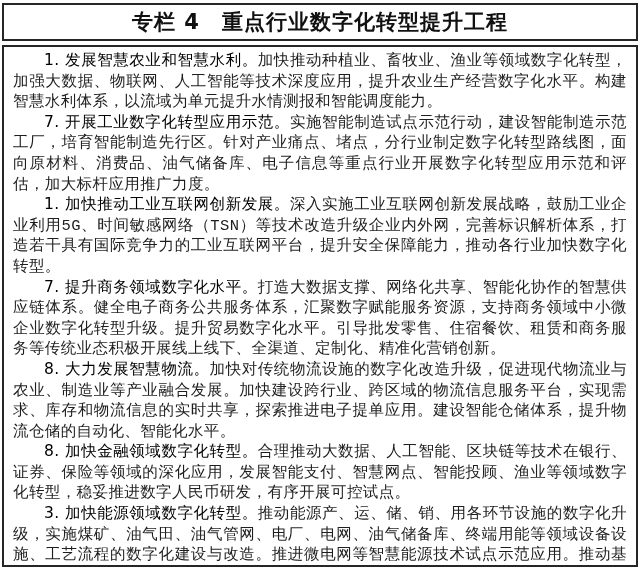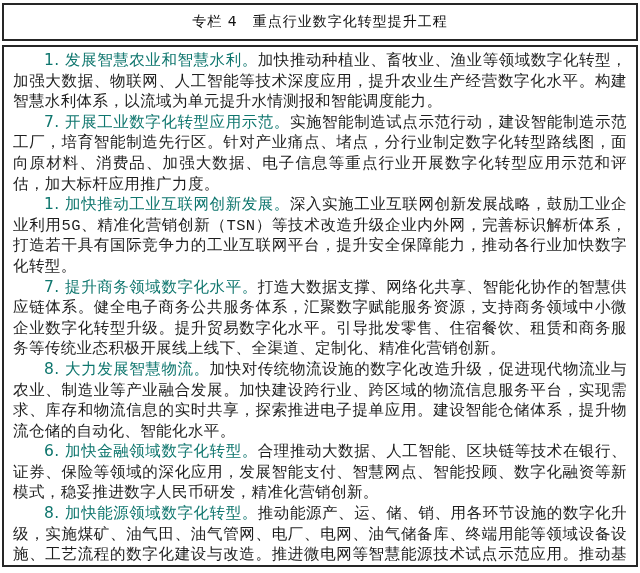--- a/index.html
+++ b/index.html
@@ -26,22 +26,22 @@
     height: 38px;
     box-sizing: border-box;
     display: flex;
     align-items: center;
     justify-content: center;
     background: #ffffff;
   }
   .panel-title {
     margin: 8px;
     font-family: "DejaVu Sans", "Liberation Sans", sans-serif;
-    font-weight: normal;
-    font-size: 14px;
+    font-weight: bold;
+    font-size: 21px;
     letter-spacing: 1px;
     color: #111111;
     white-space: nowrap;
   }
   .body-box {
     margin: 4px 2px 0 2px;
     border: 2px solid #262626;
     box-sizing: border-box;
     height: 522px;
     padding: 4px 9px 6px 9px;
@@ -51,46 +51,46 @@
   .para {
     margin: 0;
     text-indent: 2em;
     font-size: 15.5px;
     line-height: 19.6px;
     text-align: justify;
     letter-spacing: 0.4px;
   }
   .para-lead {
     font-family: "DejaVu Sans", "Liberation Sans", sans-serif;
-    color: #0f766e;
+    color: #000000;
   }
   .para-text {
     font-family: Liberation Mono, monospace;
   }
 </style>
 </head>
 <body>
 
 <div class="page">
 
   <div class="title-box">
     <h1 class="panel-title">专栏 4　重点行业数字化转型提升工程</h1>
   </div>
 
   <div class="body-box">
 
     <p class="para"><span class="para-lead">1. 发展智慧农业和智慧水利。</span><span class="para-text">加快推动种植业、畜牧业、渔业等领域数字化转型，加强大数据、物联网、人工智能等技术深度应用，提升农业生产经营数字化水平。构建智慧水利体系，以流域为单元提升水情测报和智能调度能力。</span></p>
 
-    <p class="para"><span class="para-lead">7. 开展工业数字化转型应用示范。</span><span class="para-text">实施智能制造试点示范行动，建设智能制造示范工厂，培育智能制造先行区。针对产业痛点、堵点，分行业制定数字化转型路线图，面向原材料、消费品、加强大数据、电子信息等重点行业开展数字化转型应用示范和评估，加大标杆应用推广力度。</span></p>
+    <p class="para"><span class="para-lead">7. 开展工业数字化转型应用示范。</span><span class="para-text">实施智能制造试点示范行动，建设智能制造示范工厂，培育智能制造先行区。针对产业痛点、堵点，分行业制定数字化转型路线图，面向原材料、消费品、油气储备库、电子信息等重点行业开展数字化转型应用示范和评估，加大标杆应用推广力度。</span></p>
 
-    <p class="para"><span class="para-lead">1. 加快推动工业互联网创新发展。</span><span class="para-text">深入实施工业互联网创新发展战略，鼓励工业企业利用5G、精准化营销创新（TSN）等技术改造升级企业内外网，完善标识解析体系，打造若干具有国际竞争力的工业互联网平台，提升安全保障能力，推动各行业加快数字化转型。</span></p>
+    <p class="para"><span class="para-lead">1. 加快推动工业互联网创新发展。</span><span class="para-text">深入实施工业互联网创新发展战略，鼓励工业企业利用5G、时间敏感网络（TSN）等技术改造升级企业内外网，完善标识解析体系，打造若干具有国际竞争力的工业互联网平台，提升安全保障能力，推动各行业加快数字化转型。</span></p>
 
     <p class="para"><span class="para-lead">7. 提升商务领域数字化水平。</span><span class="para-text">打造大数据支撑、网络化共享、智能化协作的智慧供应链体系。健全电子商务公共服务体系，汇聚数字赋能服务资源，支持商务领域中小微企业数字化转型升级。提升贸易数字化水平。引导批发零售、住宿餐饮、租赁和商务服务等传统业态积极开展线上线下、全渠道、定制化、精准化营销创新。</span></p>
 
     <p class="para"><span class="para-lead">8. 大力发展智慧物流。</span><span class="para-text">加快对传统物流设施的数字化改造升级，促进现代物流业与农业、制造业等产业融合发展。加快建设跨行业、跨区域的物流信息服务平台，实现需求、库存和物流信息的实时共享，探索推进电子提单应用。建设智能仓储体系，提升物流仓储的自动化、智能化水平。</span></p>
 
-    <p class="para"><span class="para-lead">6. 加快金融领域数字化转型。</span><span class="para-text">合理推动大数据、人工智能、区块链等技术在银行、证券、保险等领域的深化应用，发展智能支付、智慧网点、智能投顾、数字化融资等新模式，稳妥推进数字人民币研发，精准化营销创新。</span></p>
+    <p class="para"><span class="para-lead">8. 加快金融领域数字化转型。</span><span class="para-text">合理推动大数据、人工智能、区块链等技术在银行、证券、保险等领域的深化应用，发展智能支付、智慧网点、智能投顾、渔业等领域数字化转型，稳妥推进数字人民币研发，有序开展可控试点。</span></p>
 
-    <p class="para"><span class="para-lead">8. 加快能源领域数字化转型。</span><span class="para-text">推动能源产、运、储、销、用各环节设施的数字化升级，实施煤矿、油气田、油气管网、电厂、电网、油气储备库、终端用能等领域设备设施、工艺流程的数字化建设与改造。推进微电网等智慧能源技术试点示范应用。推动基于供需衔接、生产服务、监督管理等业务关系的数字平台建设，提升能源体系智能化水平。</span></p>
+    <p class="para"><span class="para-lead">3. 加快能源领域数字化转型。</span><span class="para-text">推动能源产、运、储、销、用各环节设施的数字化升级，实施煤矿、油气田、油气管网、电厂、电网、油气储备库、终端用能等领域设备设施、工艺流程的数字化建设与改造。推进微电网等智慧能源技术试点示范应用。推动基于供需衔接、生产服务、监督管理等业务关系的数字平台建设，提升能源体系智能化水平。</span></p>
 
   </div>
 
 </div>
 
 </body></html>

